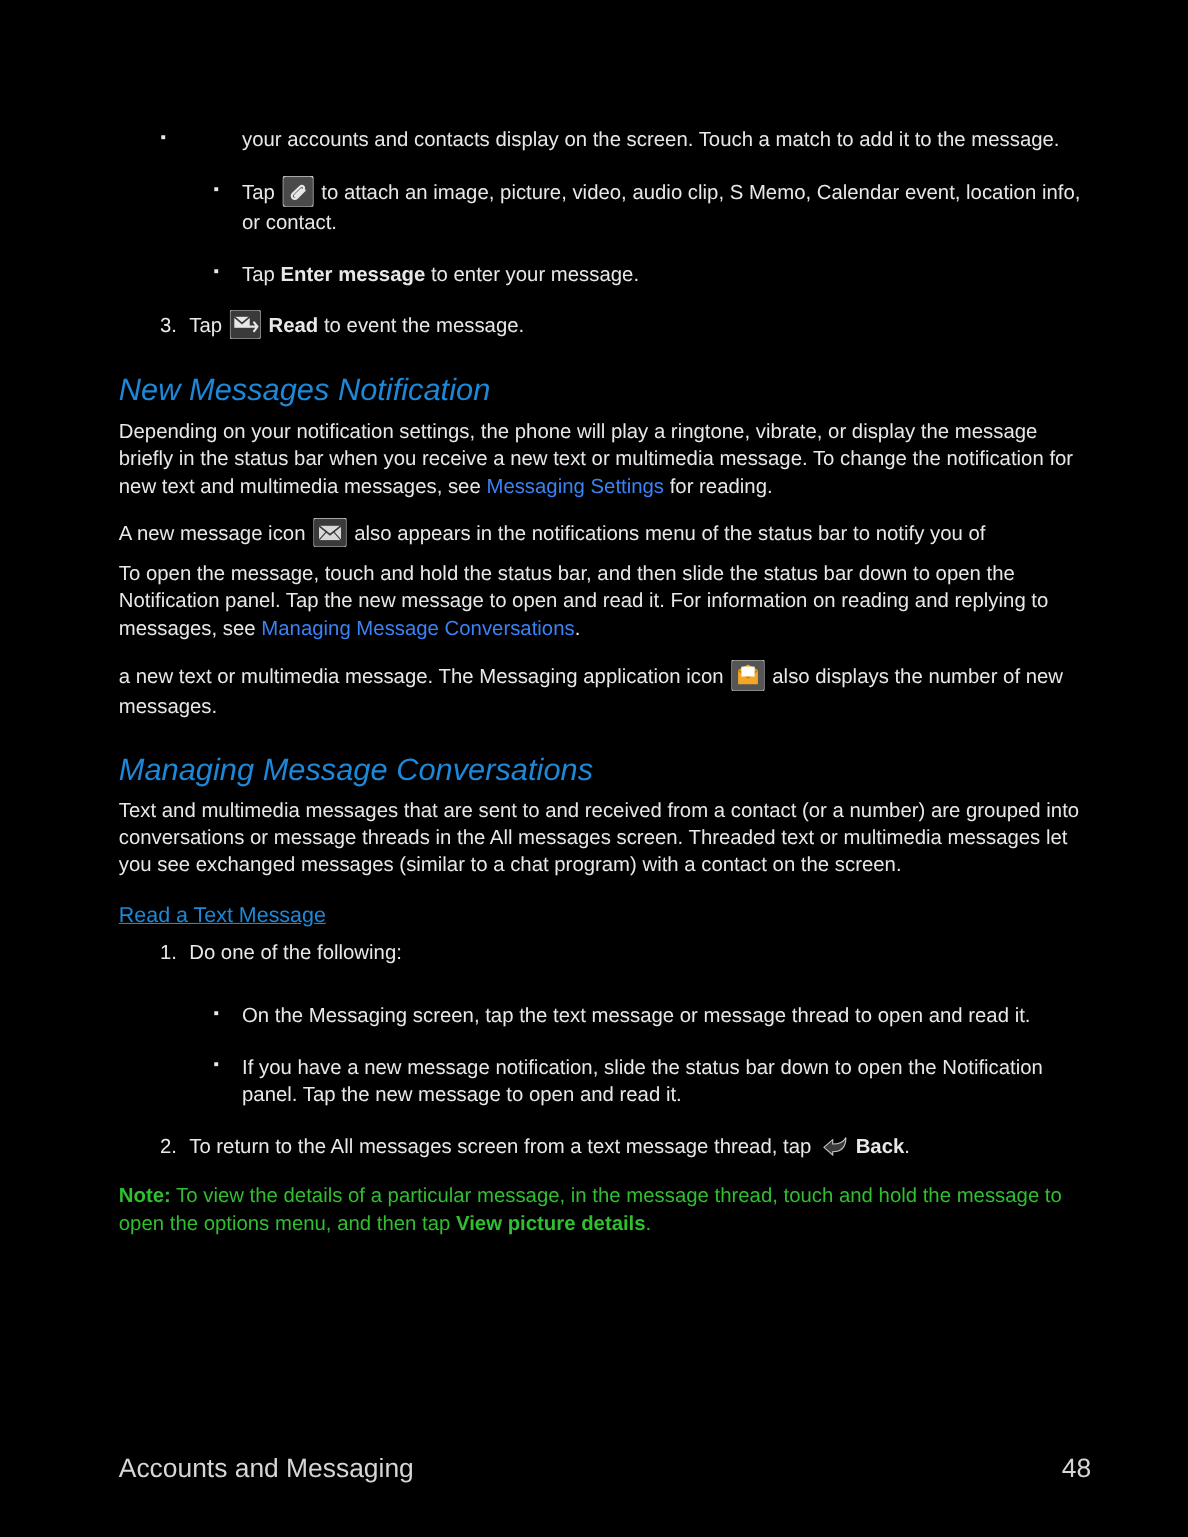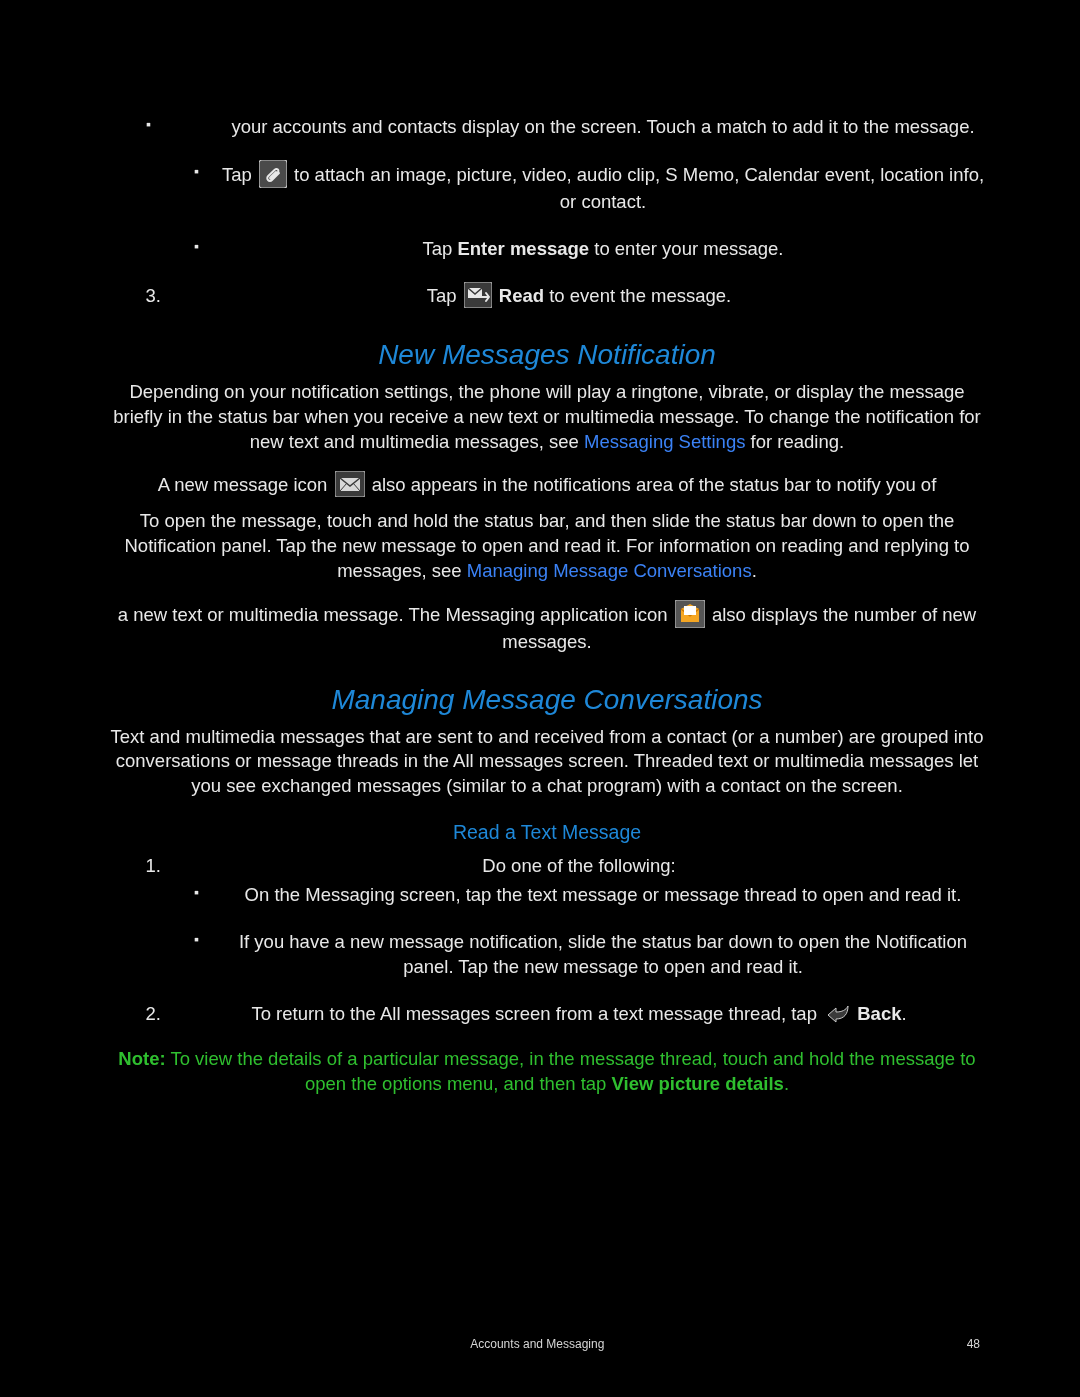--- a/index.html
+++ b/index.html
@@ -12,37 +12,37 @@
     width: 1080px;
     min-height: 1397px;
     background: #000;
     box-sizing: border-box;
     padding: 115px 95px 0 108px;
     font-family: Arial, Helvetica, sans-serif;
     font-size: 18.5px;
     color: #e8e8e8;
     line-height: 1.35;
     position: relative;
-    text-align: center;
   }
   .content { width: 878px; }
   h2 {
     font-family: Liberation Sans, sans-serif;
     font-style: italic;
     font-weight: normal;
     color: #1e88d8;
     font-size: 28px;
     margin: 26px 0 6px 0;
   }
   h3 {
     font-family: Arial, Helvetica, sans-serif;
     font-weight: normal;
     color: #1e88d8;
     font-size: 19.5px;
     margin: 20px 0 8px 0;
+    text-decoration: underline;
   }
   p { margin: 0 0 18px 0; }
   .link { color: #3b82f6; }
   .green { color: #2fbf2f; }
   .bold { font-weight: bold; }
   ol {
     margin: 0 0 0 0;
     padding: 0 0 0 58px;
     list-style: decimal;
   }
@@ -73,23 +73,23 @@
     display: inline-block;
     vertical-align: middle;
     margin: 0 2px;
     position: relative;
     top: -2px;
   }
   .inline-icon svg { display: block; }
   .footer {
     position: absolute;
     left: 108px;
-    right: 100px;
+    right: 88px;
     bottom: 45px;
-    font-size: 12px;
+    font-size: 24px;
     color: #d6d6d6;
   }
   .footer .pg { float: right; }
 </style>
 </head>
 <body>
 
 <div class="outer">
   <div class="content">
 
@@ -142,21 +142,21 @@
     <p style="margin-bottom:10px;">
       <span>A new message icon </span>
       <span class="inline-icon">
         <svg width="30" height="26" viewBox="0 0 30 26">
           <rect x="0" y="0" width="30" height="26" rx="2" fill="#3a3a3a" stroke="#c8c8c8" stroke-width="1"></rect>
           <rect x="5" y="7" width="20" height="13" fill="#d8d8d8"></rect>
           <path d="M5 7 L15 15 L25 7" fill="none" stroke="#3a3a3a" stroke-width="1.5"></path>
           <path d="M5 20 L12 12 M25 20 L18 12" fill="none" stroke="#3a3a3a" stroke-width="1"></path>
         </svg>
       </span>
-      <span> also appears in the notifications area of the status bar to notify you of</span>
+      <span> also appears in the notifications menu of the status bar to notify you of</span>
     </p>
 
     <p>
       <span>To open the message, touch and hold the status bar, and then slide the status bar down to open the Notification panel. Tap the new message to open and read it. For information on reading and replying to messages, see </span><span class="link">Managing Message Conversations</span><span>.</span>
     </p>
 
     <p>
       <span>a new text or multimedia message. The Messaging application icon </span>
       <span class="inline-icon">
         <svg width="30" height="28" viewBox="0 0 30 28">
@@ -171,21 +171,21 @@
 
     <h2>Managing Message Conversations</h2>
 
     <p>Text and multimedia messages that are sent to and received from a contact (or a number) are grouped into conversations or message threads in the All messages screen. Threaded text or multimedia messages let you see exchanged messages (similar to a chat program) with a contact on the screen.</p>
 
     <h3>Read a Text Message</h3>
 
     <ol>
       <li>
         <span>Do one of the following:</span>
-        <ul class="square" style="margin-top:4px;">
+        <ul class="square" style="margin-top:32px;">
           <li>On the Messaging screen, tap the text message or message thread to open and read it.</li>
           <li>If you have a new message notification, slide the status bar down to open the Notification panel. Tap the new message to open and read it.</li>
         </ul>
       </li>
       <li>
         <span>To return to the All messages screen from a text message thread, tap </span>
         <span class="inline-icon">
           <svg width="26" height="20" viewBox="0 0 26 20">
             <path d="M4 12 L12 5 L12 9 C18 9 22 7 24 3 C24 11 20 16 12 16 L12 19 Z" fill="#3a3a3a" stroke="#c8c8c8" stroke-width="1"></path>
           </svg>

